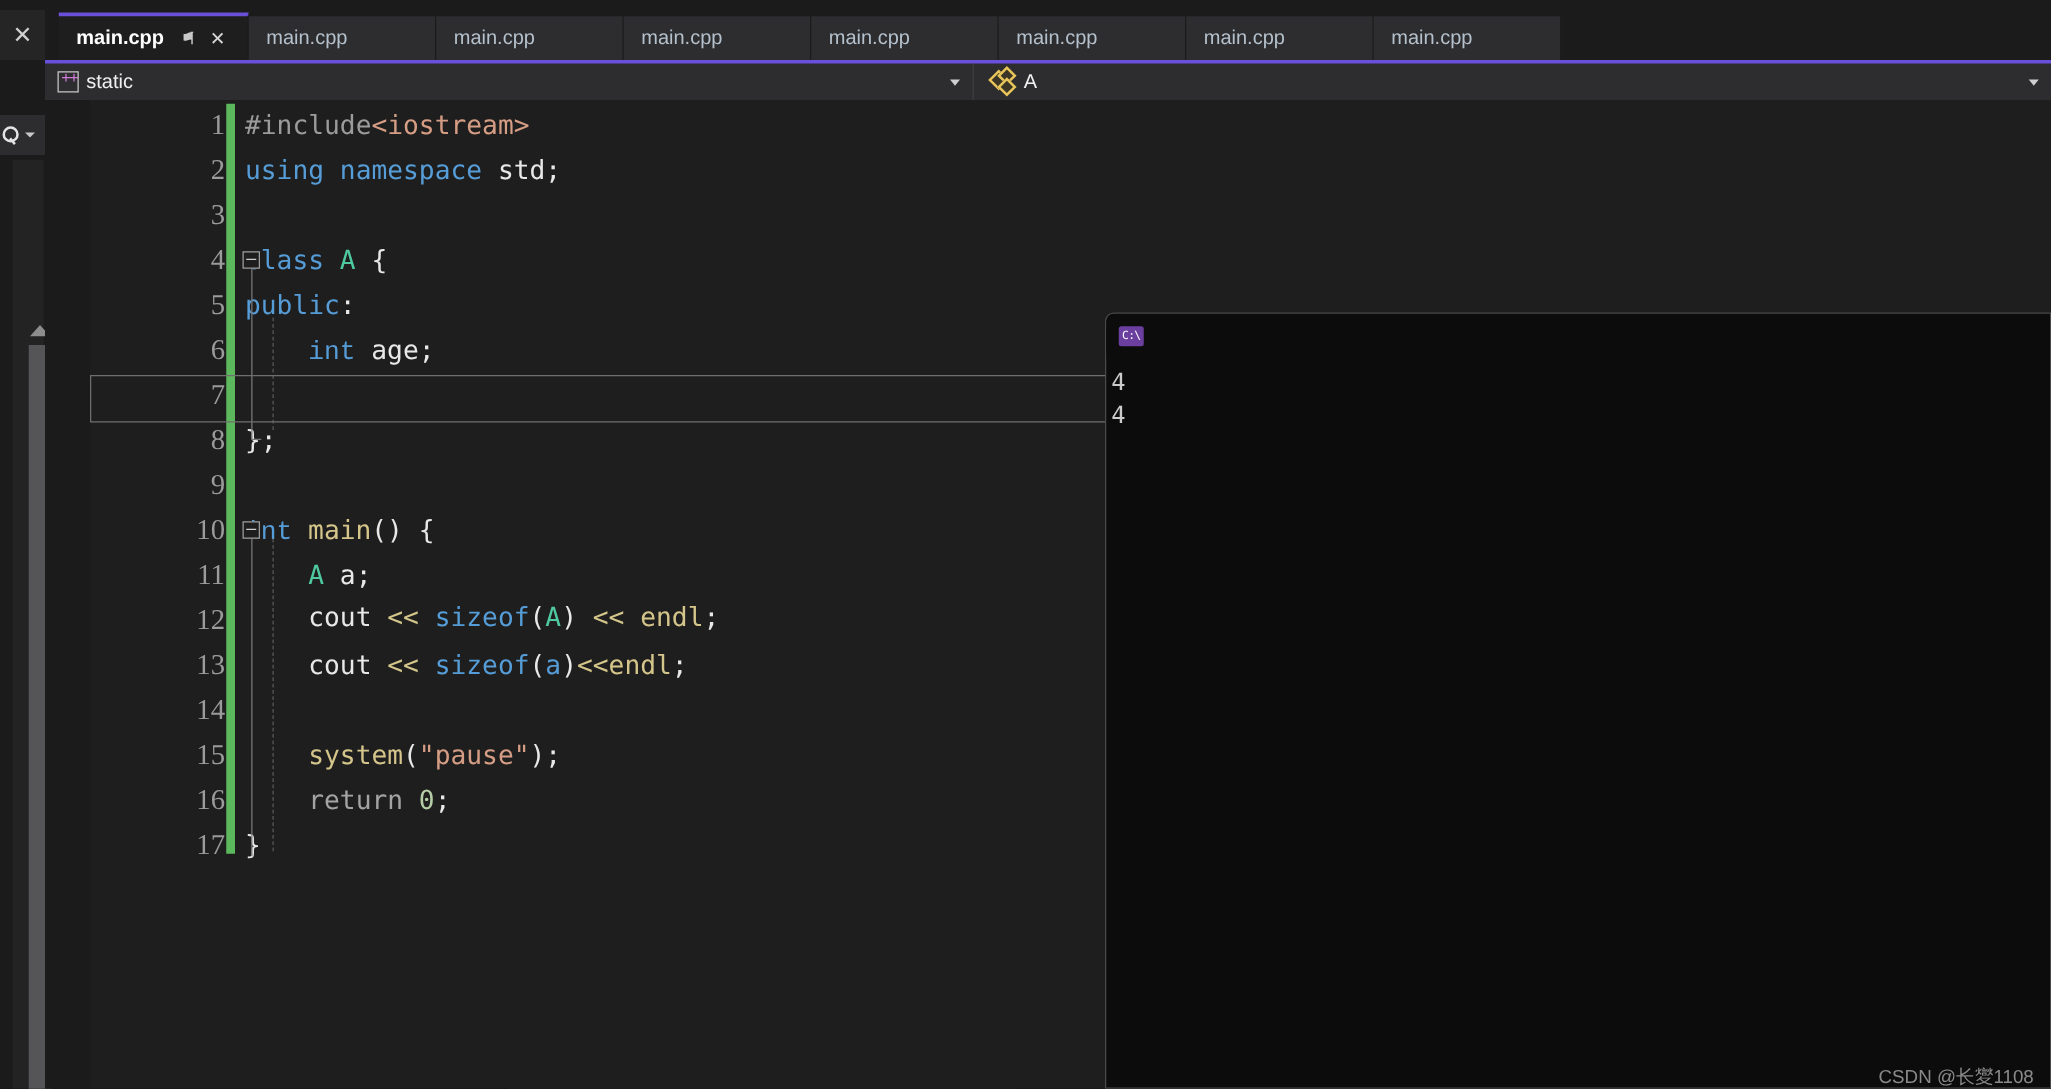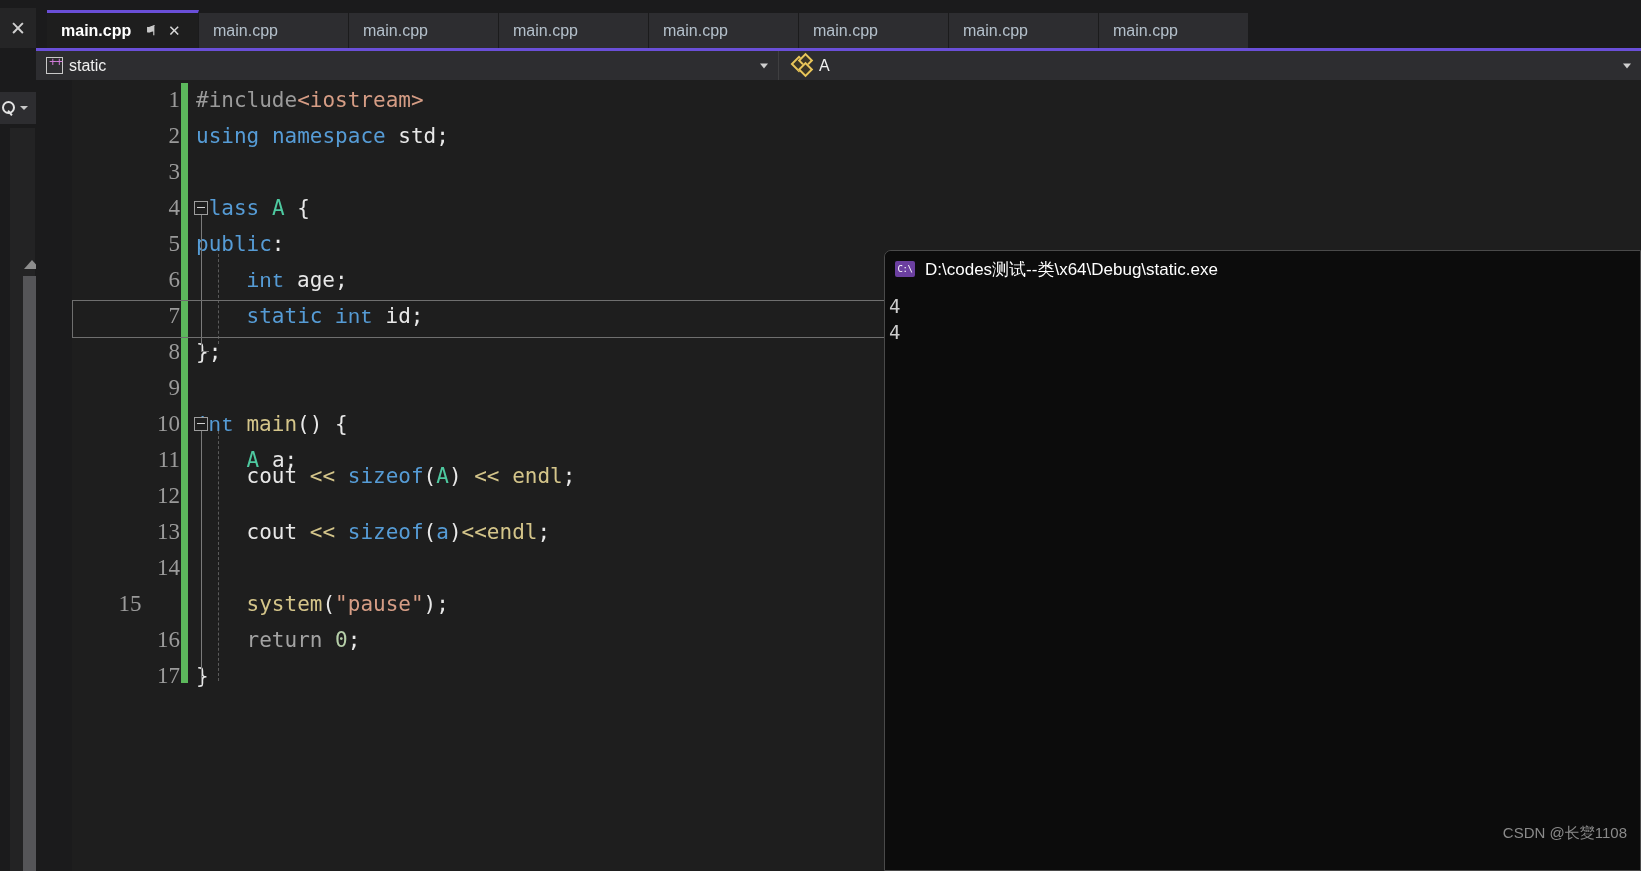--- a/index.html
+++ b/index.html
@@ -290,21 +290,21 @@
     padding:6px 0 0 4px;
     color:#cccccc;
     font-family:"DejaVu Sans Mono", monospace;
     font-size:19px;
     line-height:26px;
     white-space:pre;
   }
 
   
   #watermark{
-    position:absolute; right:14px; bottom:28px;
+    position:absolute; right:14px; bottom:0;
     color:#8a8a8a;
     font-size:15px;
     font-family:"Liberation Sans", sans-serif;
   }
 </style>
 </head>
 <body>
 
 <div id="ide">
 
@@ -379,51 +379,50 @@
         <div class="lnum" style="top: 146px;">5</div>
         <div class="lnum" style="top: 182px;">6</div>
         <div class="lnum" style="top: 218px;">7</div>
         <div class="lnum" style="top: 254px;">8</div>
         <div class="lnum" style="top: 290px;">9</div>
         <div class="lnum" style="top: 326px;">10</div>
         <div class="lnum" style="top: 362px;">11</div>
         <div class="lnum" style="top: 398px;">12</div>
         <div class="lnum" style="top: 434px;">13</div>
         <div class="lnum" style="top: 470px;">14</div>
-        <div class="lnum" style="top: 506px; text-align: center;">15</div>
+        <div class="lnum" style="top: 506px;">15</div>
         <div class="lnum" style="top: 542px;">16</div>
         <div class="lnum" style="top: 578px;">17</div>
       </div>
     <div id="changebar"></div>
 
     <div id="codearea">
 
       <div class="cl" style="top:2px;"><span class="c-pre">#include</span><span class="c-inc">&lt;iostream&gt;</span></div>
 
       <div class="cl" style="top:38px;"><span class="c-kw">using</span><span class="c-white"> </span><span class="c-kw">namespace</span><span class="c-white"> std;</span></div>
 
       <div class="cl" style="top:74px;"></div>
 
       <div class="cl" style="top:110px;"><span class="c-kw">class</span><span class="c-white"> </span><span class="c-class">A</span><span class="c-white"> {</span></div>
 
       <div class="cl" style="top:146px;"><span class="c-kw">public</span><span class="c-white">:</span></div>
 
       <div class="cl" style="top:182px;"><span class="c-white">    </span><span class="c-type">int</span><span class="c-white"> age;</span></div>
 
-      <div class="cl" style="top:218px;"><span class="c-white">    </span><span class="c-kw">static</span><span class="c-white"> </span><span class="c-type">int</span><span class="c-white"> id;</span></div>
 
       <div class="cl" style="top:254px;"><span class="c-white">};</span></div>
 
       <div class="cl" style="top:290px;"></div>
 
       <div class="cl" style="top:326px;"><span class="c-type">int</span><span class="c-white"> </span><span class="c-fn">main</span><span class="c-white">() {</span></div>
 
       <div class="cl" style="top:362px;"><span class="c-white">    </span><span class="c-class">A</span><span class="c-white"> a;</span></div>
 
-      <div class="cl" style="top:378px;"><span class="c-white">    cout </span><span class="c-op">&lt;&lt;</span><span class="c-white"> </span><span class="c-kw">sizeof</span><span class="c-white">(</span><span class="c-class">A</span><span class="c-white">) </span><span class="c-op">&lt;&lt;</span><span class="c-white"> </span><span class="c-op">endl</span><span class="c-white">;</span></div>
+      <div class="cl" style="top:396px;"><span class="c-white">    cout </span><span class="c-op">&lt;&lt;</span><span class="c-white"> </span><span class="c-kw">sizeof</span><span class="c-white">(</span><span class="c-class">A</span><span class="c-white">) </span><span class="c-op">&lt;&lt;</span><span class="c-white"> </span><span class="c-op">endl</span><span class="c-white">;</span></div>
 
       <div class="cl" style="top:434px;"><span class="c-white">    cout </span><span class="c-op">&lt;&lt;</span><span class="c-white"> </span><span class="c-kw">sizeof</span><span class="c-white">(</span><span class="c-kw">a</span><span class="c-white">)</span><span class="c-op">&lt;&lt;endl</span><span class="c-white">;</span></div>
 
       <div class="cl" style="top:470px;"></div>
 
       <div class="cl" style="top:506px;"><span class="c-white">    </span><span class="c-fn">system</span><span class="c-white">(</span><span class="c-str">"pause"</span><span class="c-white">);</span></div>
 
       <div class="cl" style="top:542px;"><span class="c-white">    </span><span class="c-ctrl">return</span><span class="c-white"> </span><span class="c-num">0</span><span class="c-white">;</span></div>
 
       <div class="cl" style="top:578px;"><span class="c-white">}</span></div>
@@ -438,20 +437,19 @@
 
     <div class="vline solid" style="left:165px; top:351px; height:254px;"></div>
     <div class="vline dashed" style="left:182px; top:351px; height:250px;"></div>
 
     <div id="curline"></div>
   </div>
 
   <div id="console">
     <div id="console-title">
       <div id="console-icon">C:\</div>
-      <div id="console-title-text">D:\codes测试--类\x64\Debug\static.exe</div>
     </div>
     <div id="console-body"><div>4</div><div>4</div></div>
   </div>
 
   <div id="watermark">CSDN @长夑1108</div>
 
 </div>
 
 </body></html>

